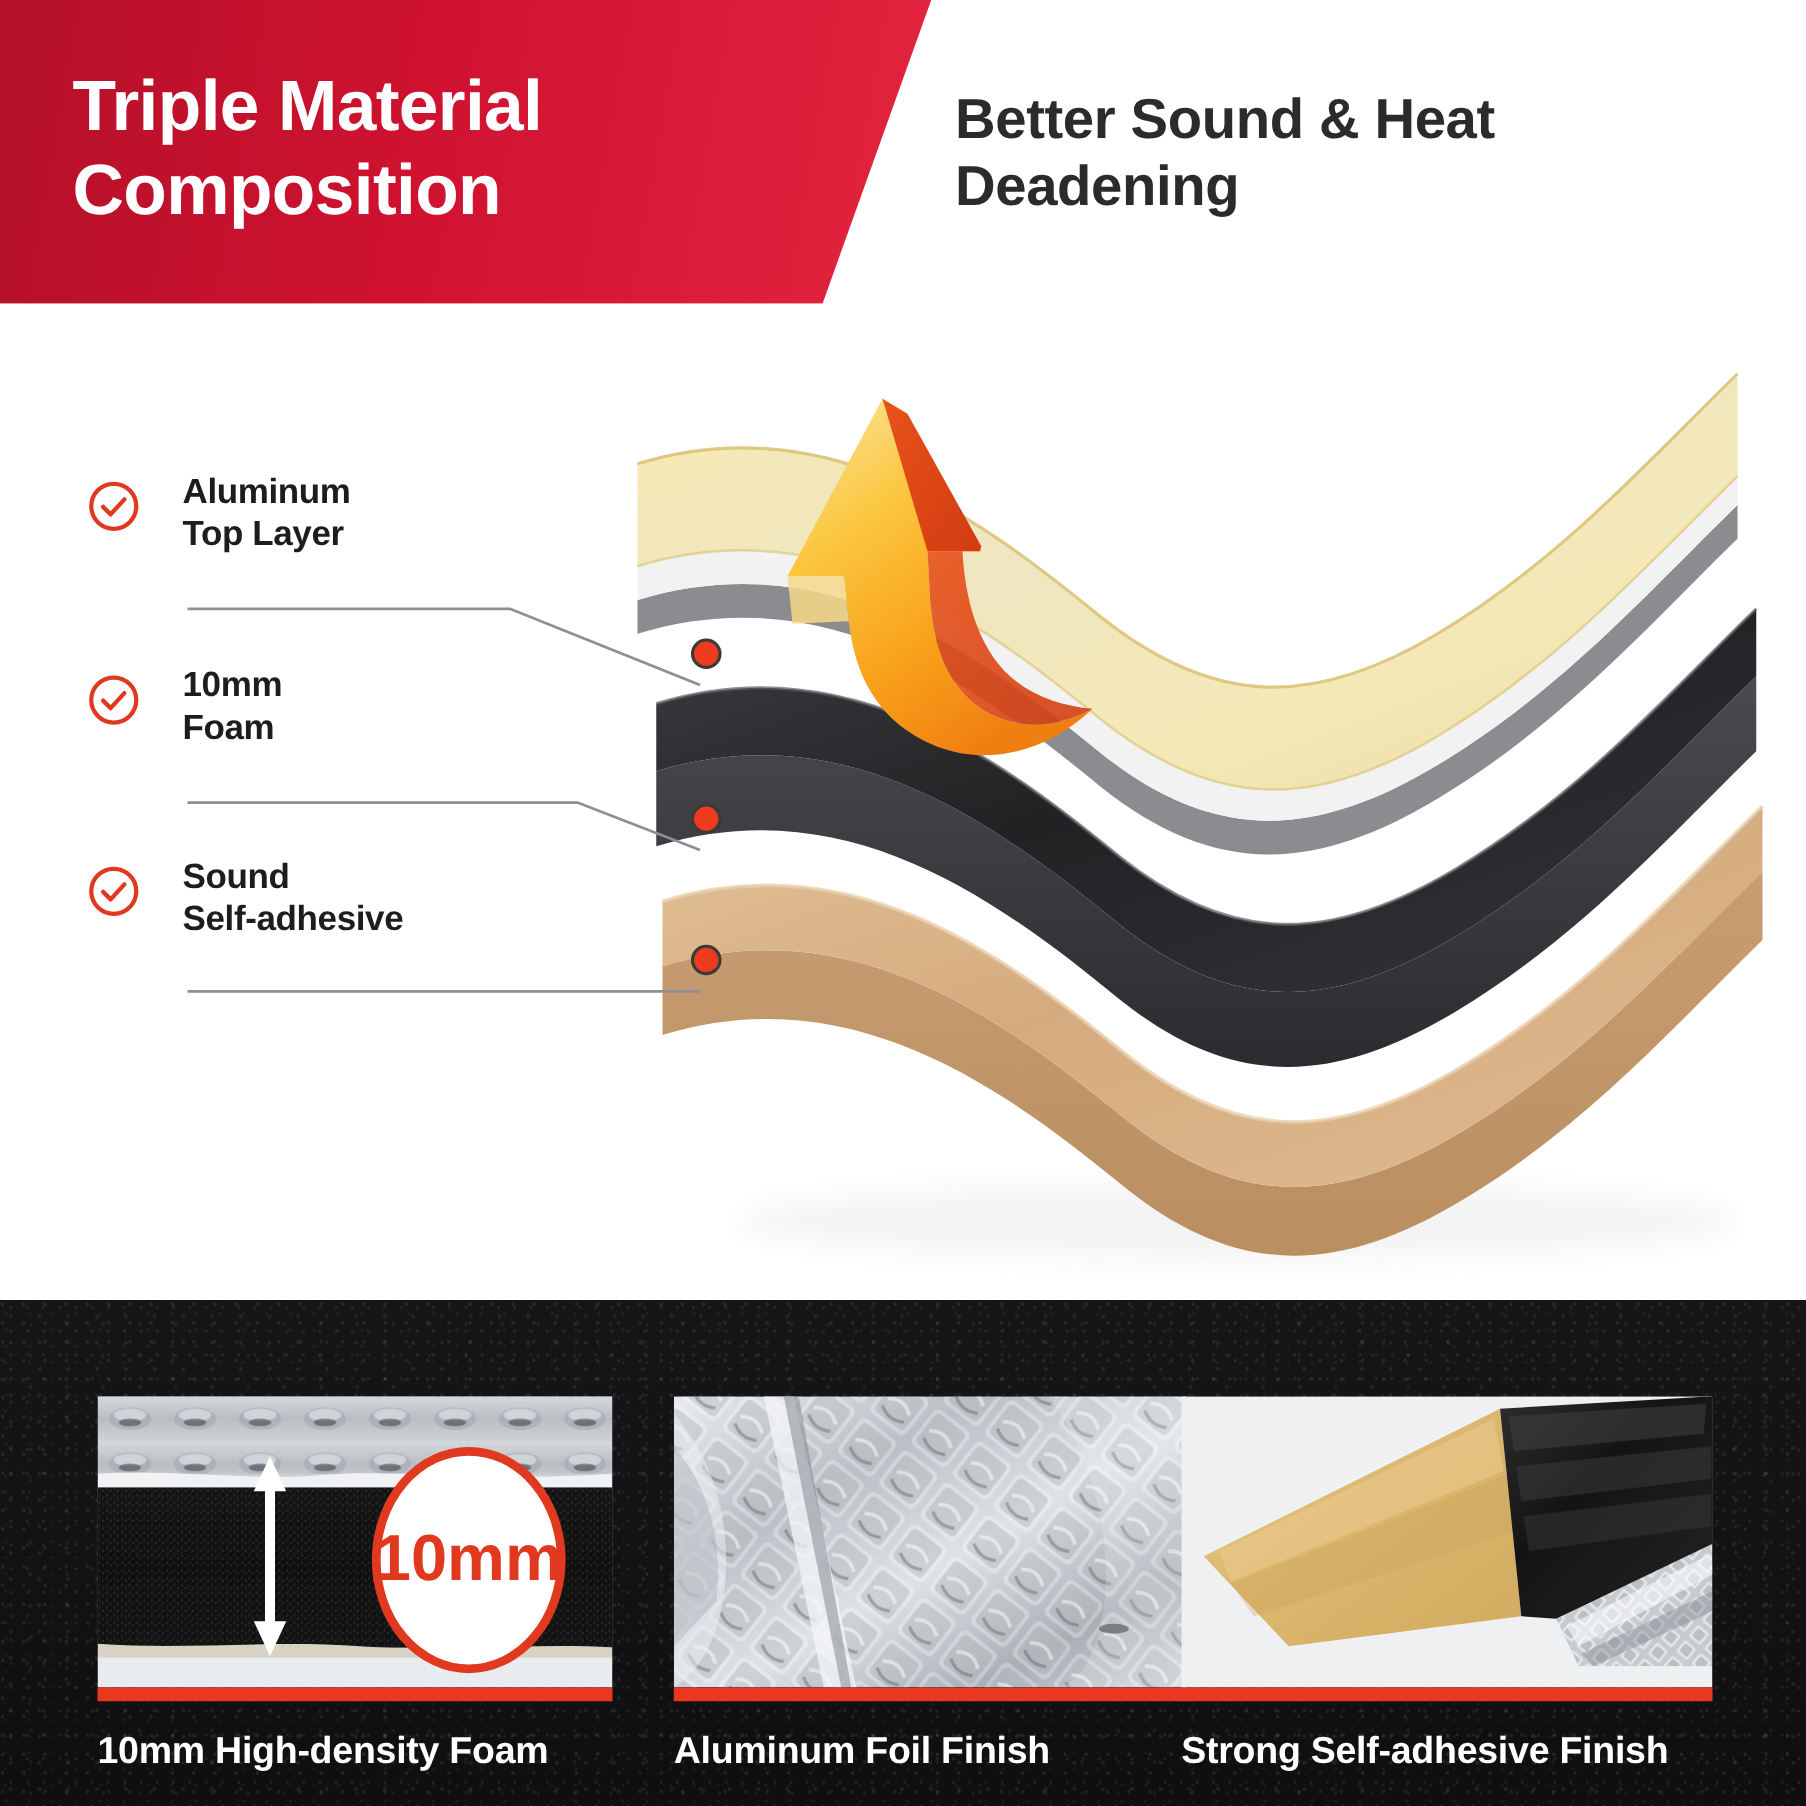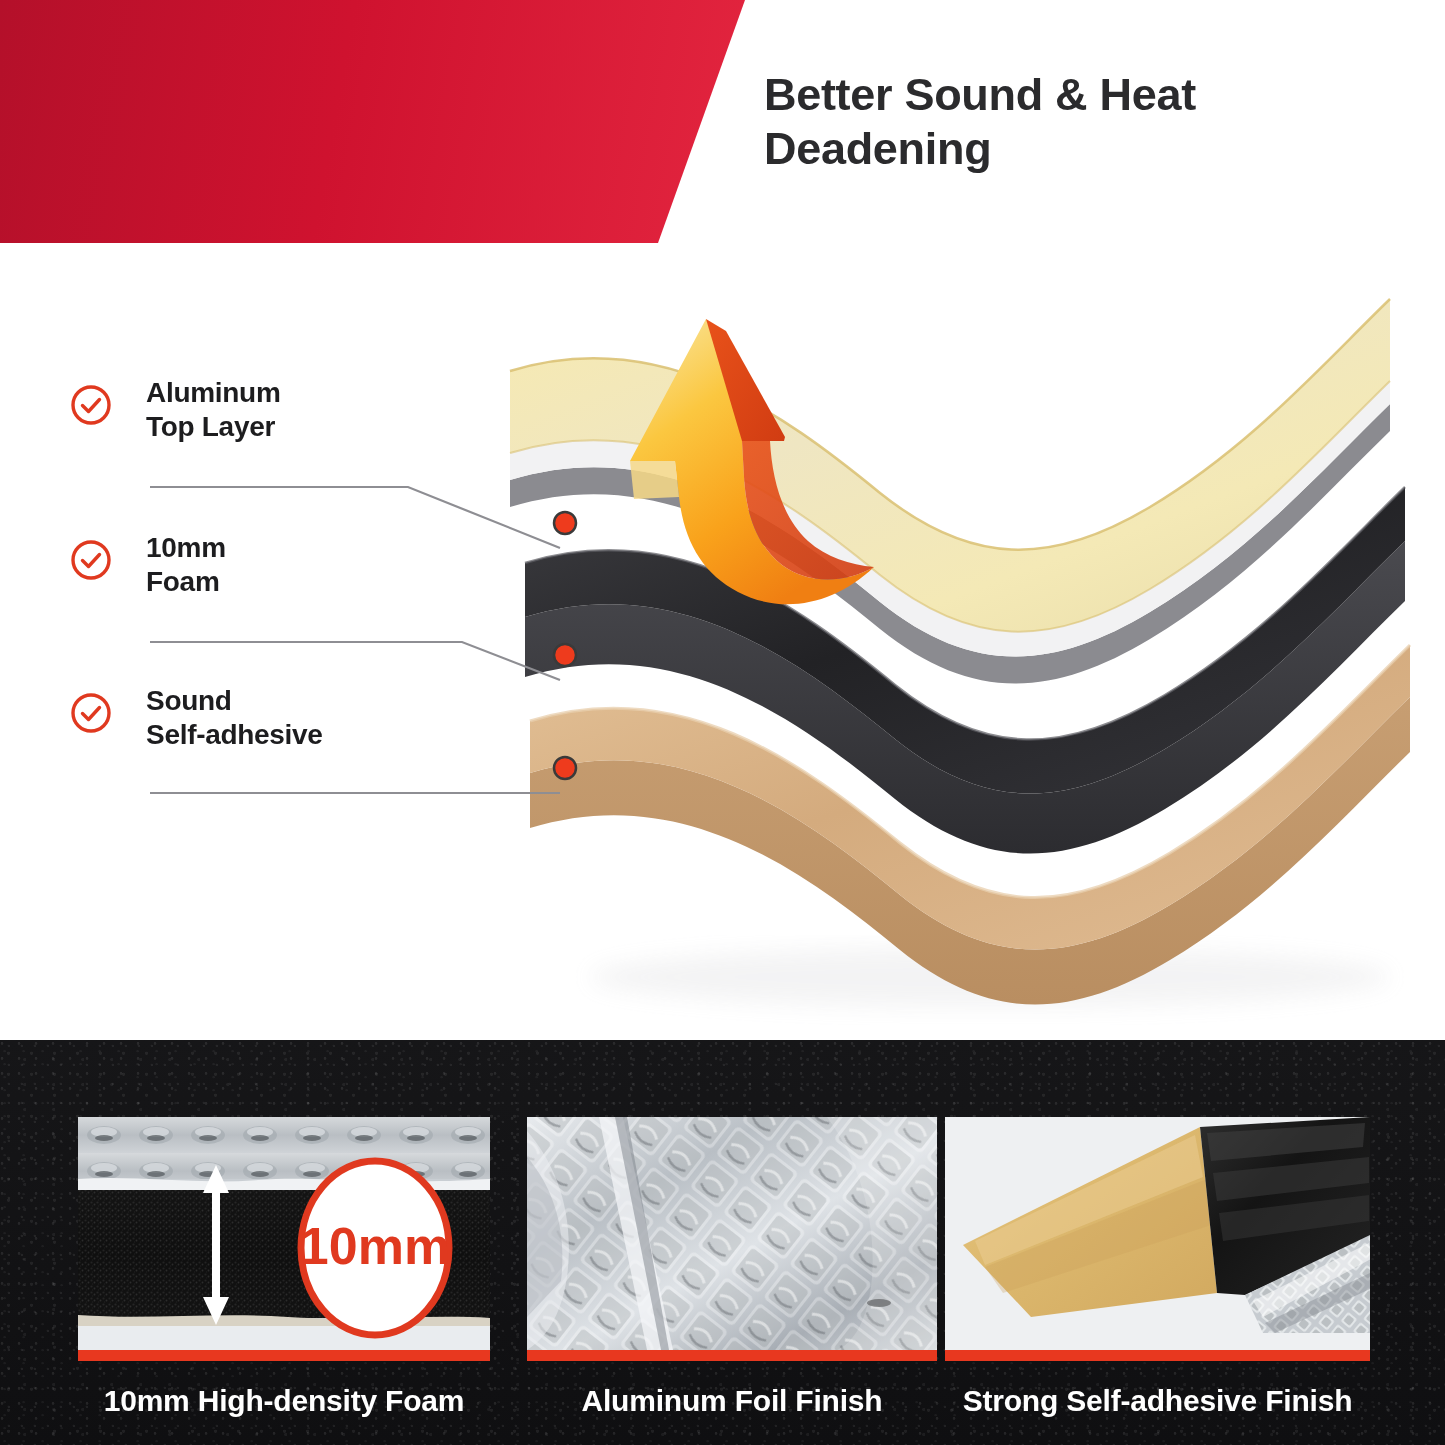--- a/index.html
+++ b/index.html
@@ -59,41 +59,43 @@
       radial-gradient(circle at 85% 78%, rgba(255,255,255,.06) 0 1.3px, transparent 1.7px),
       radial-gradient(circle at 24% 86%, rgba(255,255,255,.05) 0 1px, transparent 1.4px),
       linear-gradient(#161618,#0f0f11);
     background-size:17px 15px,23px 21px,13px 19px,29px 25px,19px 13px,100% 100%;
   }
 
   .photo-card { position:absolute; top:77px; }
   .photo-frame { position:relative; width:100%; height:233px; overflow:hidden; }
   .photo-underline { width:100%; height:11px; background:#e8381f; }
   .photo-caption {
-    margin-top:23px; text-align:center; color:#ffffff;
+    margin-top:23px; color:#ffffff;
     font-size:30px; font-weight:bold; letter-spacing:-0.2px; white-space:nowrap;
   }
   #card-0 { left:78px; width:412px; }
-  #card-1 { left:527px; width:410px; }
+  #card-1 { left:539px; width:410px; }
   #card-2 { left:945px; width:425px; }
 
   
   #photo-foam { position:absolute; inset:0; }
   #thickness-arrow { position:absolute; left:122px; top:48px; width:32px; height:160px; }
 
   
   #photo-foil { position:absolute; inset:0; }
   
   #photo-adhesive { position:absolute; inset:0; }
 </style>
 </head>
 <body>
 
 <div id="header">
   <div id="banner-shape"></div>
+  <div id="banner-title">Triple Material
+Composition</div>
   <div id="header-subtitle">Better Sound &amp; Heat
 Deadening</div>
 </div>
 
 <div id="feature-area">
 
   <svg id="layer-illustration" viewBox="0 0 975 760">
     <defs>
       <linearGradient id="gFoilTop" x1="0" y1="0" x2="1" y2="1">
         <stop offset="0%" stop-color="#f7eab0"></stop>

